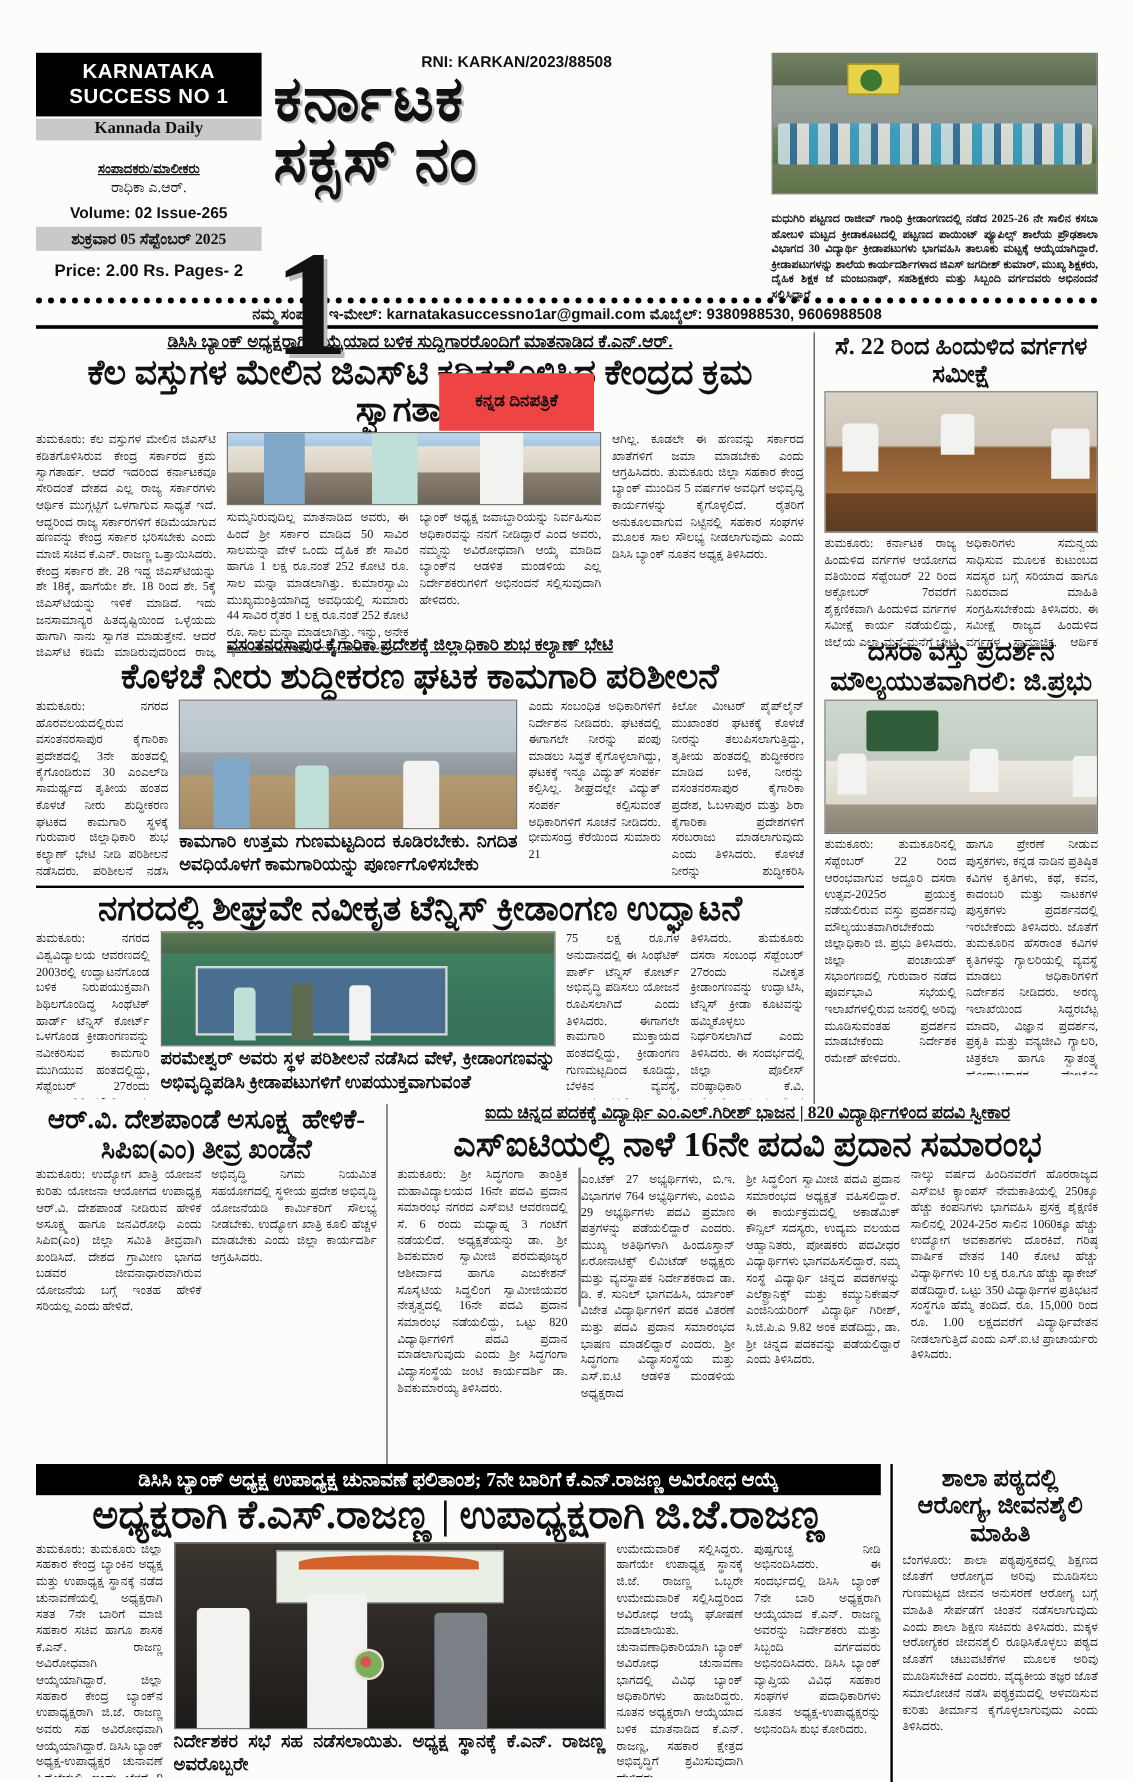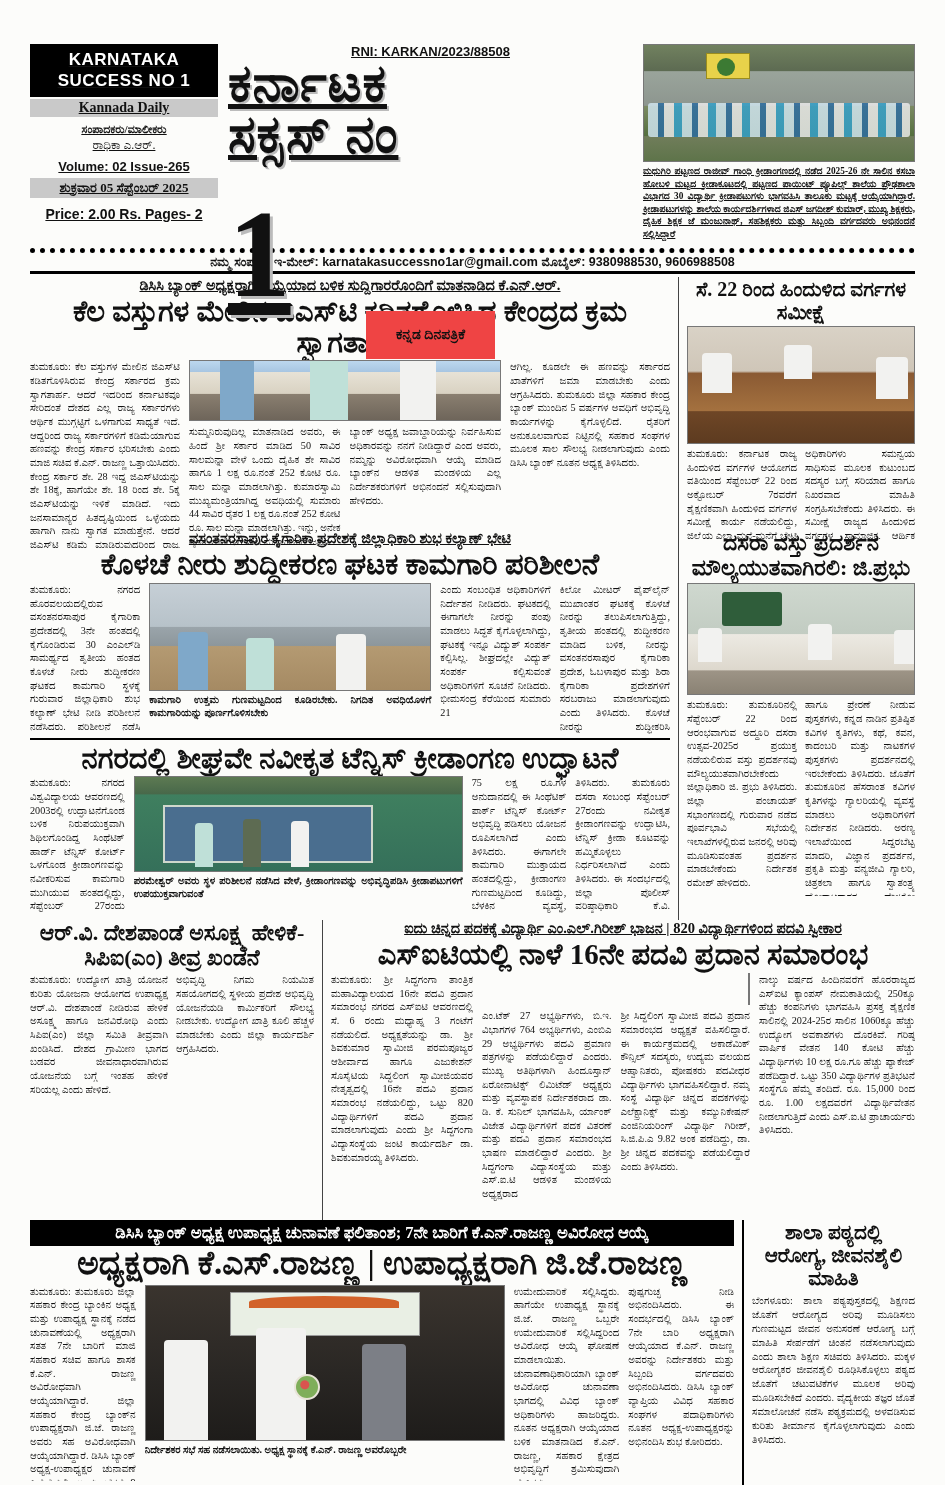--- a/index.html
+++ b/index.html
@@ -1,57 +1,57 @@
 <!DOCTYPE html>
 <html><head>
 <meta charset="utf-8">
 <style>
   html,body{margin:0;padding:0;background:#e8e8e4;}
   .page{position:relative;width:945px;height:1485px;margin:0 auto;background:#fcfcfa;color:#111;
         font-family:"Liberation Serif", serif;overflow:hidden;box-sizing:border-box;padding:44px 30px 8px 30px;}
   *{box-sizing:border-box;}
   
-  .masthead{display:flex;gap:10px;height:200px;text-decoration:underline;}
+  .masthead{display:flex;gap:10px;height:200px;}
   .mh-left{width:188px;text-align:center;}
   .mh-blackbox{background:#000;color:#fff;font-family:"Liberation Sans",sans-serif;font-weight:800;
                font-size:17px;line-height:1.25;padding:5px 2px;letter-spacing:.5px;}
   .mh-gray{background:#c9c9c9;font-weight:800;font-size:14px;padding:1px 0;margin-top:2px;}
-  .mh-edlabel{font-size:11px;font-weight:800;text-decoration:underline;margin-top:6px;}
+  .mh-edlabel{font-size:11px;font-weight:800;text-decoration:underline;margin-top:18px;}
   .mh-edname{font-size:12px;margin-top:2px;}
   .mh-vol{font-family:"Liberation Sans",sans-serif;font-weight:800;font-size:13px;margin-top:6px;}
   .mh-date{background:#c9c9c9;font-weight:800;font-size:13px;margin-top:4px;padding:2px 0;}
   .mh-price{font-family:"Liberation Sans",sans-serif;font-weight:800;font-size:14px;margin-top:8px;}
   .mh-center{flex:1;text-align:center;position:relative;}
   .mh-rni{font-family:"Liberation Sans",sans-serif;font-weight:800;font-size:13px;}
   .mh-titlewrap{display:flex;justify-content:center;align-items:flex-start;gap:22px;flex-direction:column;}
   .mh-title{font-weight:900;font-size:52px;line-height:.98;text-align:left;
             text-shadow:2px 2px 0 #bbb;letter-spacing:1px;}
   .mh-one{font-weight:900;font-size:125px;line-height:.85;margin-top:18px;text-shadow:3px 3px 0 #bbb;}
   .mh-tagline{background:#ef4444;font-weight:800;font-size:14px;display:inline-block;
               padding:16px 30px;margin-top:4px;}
   .mh-right{width:272px;}
   .mh-photo{width:272px;height:118px;position:relative;overflow:hidden;border:1px solid #888;
             background:linear-gradient(180deg,#71815f 0%,#5d6b52 22%,#9aa49b 23%,#8d968f 52%,#7b8a62 53%,#55703f 78%,#707d5a 79%,#5e744a 100%);}
   .flag{position:absolute;left:62px;top:8px;width:44px;height:26px;background:#e8d24a;border:1px solid #9a8c1e;}
   .flag::after{content:"";position:absolute;left:10px;top:4px;width:18px;height:18px;border-radius:50%;background:#3c7a33;}
   .rowppl{position:absolute;left:4px;bottom:24px;height:34px;width:262px;
           background:repeating-linear-gradient(90deg,#cfe4ee 0 10px,#2e6da0 10px 16px,#e9e9e9 16px 26px,#35a0c9 26px 34px);opacity:.85;border-radius:3px;}
-  .caption{font-size:9.3px;line-height:1.35;text-align:justify;font-weight:600;margin-top:3px;}
+  .caption{font-size:9.3px;line-height:1.35;text-align:justify;font-weight:600;margin-top:15px;}
   .contactbar{border-top:5px dotted #000;margin-top:4px;padding:2px 0 1px;text-align:center;
               font-family:"Liberation Sans",sans-serif;font-weight:800;font-size:12.5px;border-bottom:3px solid #000;}
   
   .kicker{display:block;text-align:center;font-weight:800;font-size:14.5px;text-decoration:underline;line-height:1.2;}
   .h-xl{text-align:center;font-weight:900;font-size:29px;line-height:1.05;margin:2px 0 3px;}
   .h-l{text-align:center;font-weight:900;font-size:22px;line-height:1.12;margin:1px 0 3px;}
   .h-m{text-align:center;font-weight:900;font-size:20px;line-height:1.15;margin:1px 0 2px;}
   .bodytxt{font-size:10.2px;line-height:1.34;text-align:justify;overflow:hidden;}
   .col{flex:1;overflow:hidden;}
   .ph{position:relative;overflow:hidden;border:1px solid #777;}
   .ph .fig{position:absolute;border-radius:4px 4px 0 0;}
-  .photocap{font-size:10px;font-weight:600;line-height:1.3;text-align:justify;margin-top:2px;}
+  .photocap{font-size:15px;font-weight:600;line-height:1.3;text-align:justify;margin-top:2px;}
   .vrule{border-left:1.5px solid #444;}
   .hr-thick{border-top:2.5px solid #000;margin:3px 0;}
   
   .rowA{display:flex;height:253px;margin-top:3px;}
   .rowA-left{width:648px;padding-right:8px;}
   .rowA-right{flex:1;padding-left:8px;}
   .gst-body{display:flex;gap:9px;height:188px;}
   .gst-c{width:150px;}
   .gst-mid{width:312px;display:flex;flex-direction:column;}
   .gst-photo{height:128px;background:linear-gradient(180deg,#bcd7ee 0%,#a8c6e2 18%,#e7e2d6 19%,#d9d2c2 55%,#8a7f70 56%,#6e655a 100%);}
@@ -70,21 +70,21 @@
   .ten-photo{height:96px;background:linear-gradient(180deg,#5d7a52 0%,#48684a 18%,#3f7f5f 19%,#35705a 100%);}
   .ten-court{position:absolute;left:28px;top:28px;width:210px;height:58px;background:#4a6e8f;border:2px solid #cfd8cc;}
   .dasara-photo{height:112px;background:linear-gradient(180deg,#cfd8cf 0%,#c2ccc2 45%,#ece9e2 46%,#ddd8cd 78%,#9d9486 79%,#8a8274 100%);}
   .dasara-cols{display:flex;gap:8px;height:198px;margin-top:3px;}
   
   .rowC{display:flex;height:300px;}
   .rowC-left{width:292px;padding-right:8px;}
   .rowC-right{flex:1;padding-left:8px;}
   .cpim-cols{display:flex;gap:8px;height:212px;margin-top:3px;}
   .sit-body{display:flex;gap:9px;height:228px;}
-  .sit-mid{width:268px;display:flex;flex-direction:column;align-items:flex-end;}
+  .sit-mid{width:268px;display:flex;}
   .sit-photo{height:116px;background:
      repeating-linear-gradient(90deg,#d2d6da 0 14px,#c6cacf 14px 16px),
      linear-gradient(180deg,#cfd3d8 0%,#cfd3d8 100%);}
   .sit-desk{position:absolute;left:0;bottom:0;width:100%;height:30px;background:#6e4630;}
   
   .rowD{display:flex;height:282px;}
   .rowD-left{width:712px;padding-right:8px;}
   .rowD-right{flex:1;padding-left:8px;border-left:2px solid #000;}
   .strip{background:#000;color:#fff;text-align:center;font-weight:800;font-size:16.5px;padding:3px 0;}
   .h-xxl{text-align:center;font-weight:900;font-size:33px;line-height:1.05;margin:0 0 4px;}

